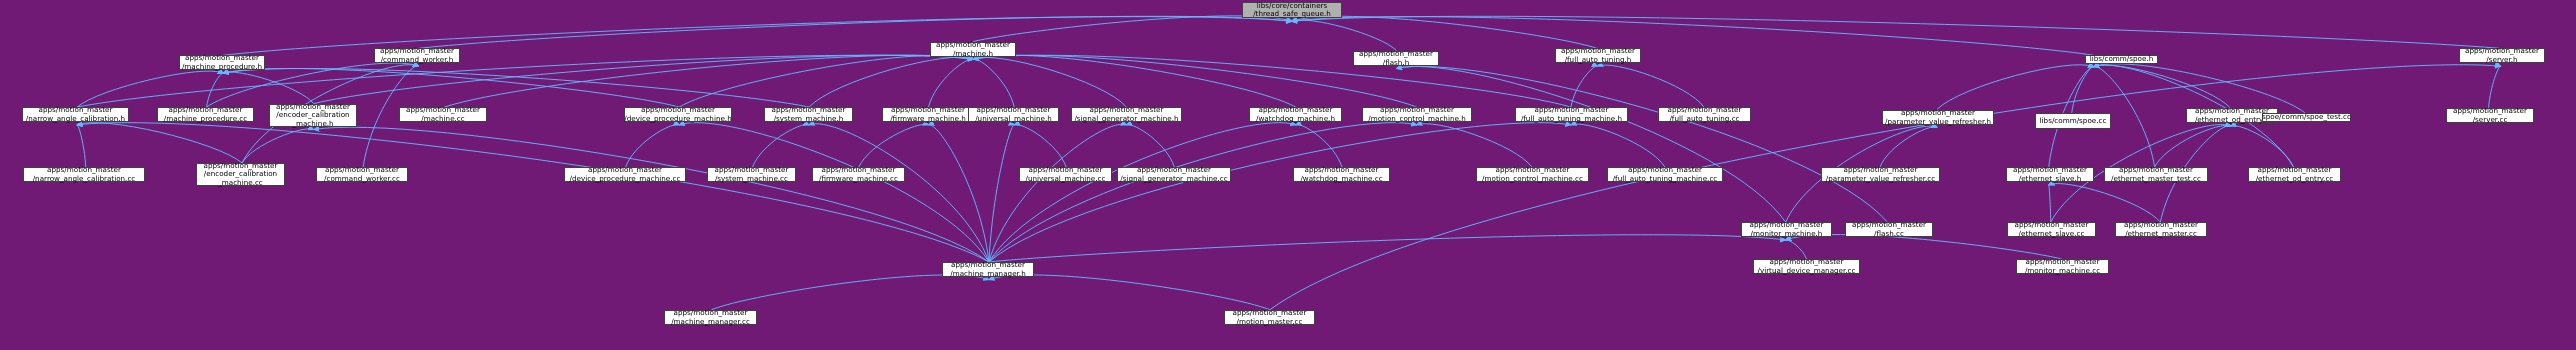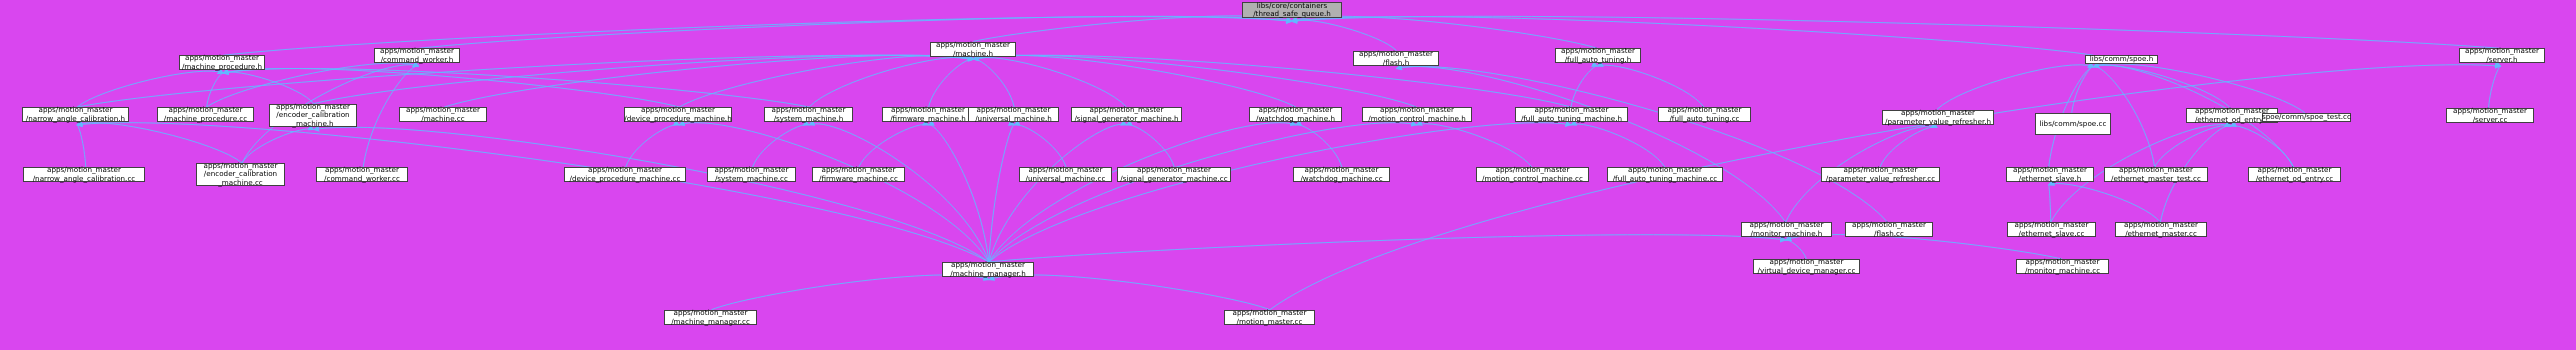--- a/index.html
+++ b/index.html
@@ -1,16 +1,16 @@
 <!DOCTYPE html>
 <html style="font-size:9.2px"><head>
 <meta charset="utf-8">
 <style>
   html,body{margin:0;padding:0;background:#000;}
-  #stage{position:relative;width:2576px;height:350px;background:#d946ef;overflow:hidden;
+  #stage{position:relative;width:2576px;height:350px;background:#701a75;overflow:hidden;
          font-family:"DejaVu Sans","Liberation Sans",sans-serif;}
   #edges{position:absolute;left:0;top:0;width:2576px;height:350px;}
   .node{position:absolute;box-sizing:border-box;background:#fff;border:0.6px solid #404040;
         color:#000;display:flex;align-items:center;justify-content:center;text-align:center;
         line-height:1.12;font-size:7.2px;white-space:pre;padding:0.6px 2.3px;z-index:5;}
   .node.root{background:#b0b0b0;border-color:#404040;}
 </style>
 </head>
 <body>
 
@@ -132,21 +132,21 @@
     <div class="node" style="left: 1249px; top: 107px; width: 93px; height: 15px;">apps/motion_master
 /watchdog_machine.h</div>
     <div class="node" style="left: 1362px; top: 107px; width: 110px; height: 15px;">apps/motion_master
 /motion_control_machine.h</div>
     <div class="node" style="left: 1515px; top: 107px; width: 113px; height: 15px;">apps/motion_master
 /full_auto_tuning_machine.h</div>
     <div class="node" style="left: 1658px; top: 107px; width: 93px; height: 15px;">apps/motion_master
 /full_auto_tuning.cc</div>
     <div class="node" style="left: 1882px; top: 110px; width: 112px; height: 15px;">apps/motion_master
 /parameter_value_refresher.h</div>
-    <div class="node" style="left: 2035px; top: 113px; width: 76px; height: 22px; text-align: right;">libs/comm/spoe.cc</div>
+    <div class="node" style="left: 2035px; top: 113px; width: 76px; height: 16px; text-align: right;">libs/comm/spoe.cc</div>
     <div class="node" style="left: 2186px; top: 108px; width: 92px; height: 15px;">apps/motion_master
 /ethernet_od_entry.h</div>
     <div class="node" style="left: 2262px; top: 113px; width: 89px; height: 8.6px;">spoe/comm/spoe_test.cc</div>
     <div class="node" style="left: 2446px; top: 108px; width: 88px; height: 15px;">apps/motion_master
 /server.cc</div>
     <div class="node" style="left: 23px; top: 167px; width: 122px; height: 15px;">apps/motion_master
 /narrow_angle_calibration.cc</div>
     <div class="node" style="left: 196px; top: 163px; width: 89px; height: 23px;">apps/motion_master
 /encoder_calibration
 _machine.cc</div>

